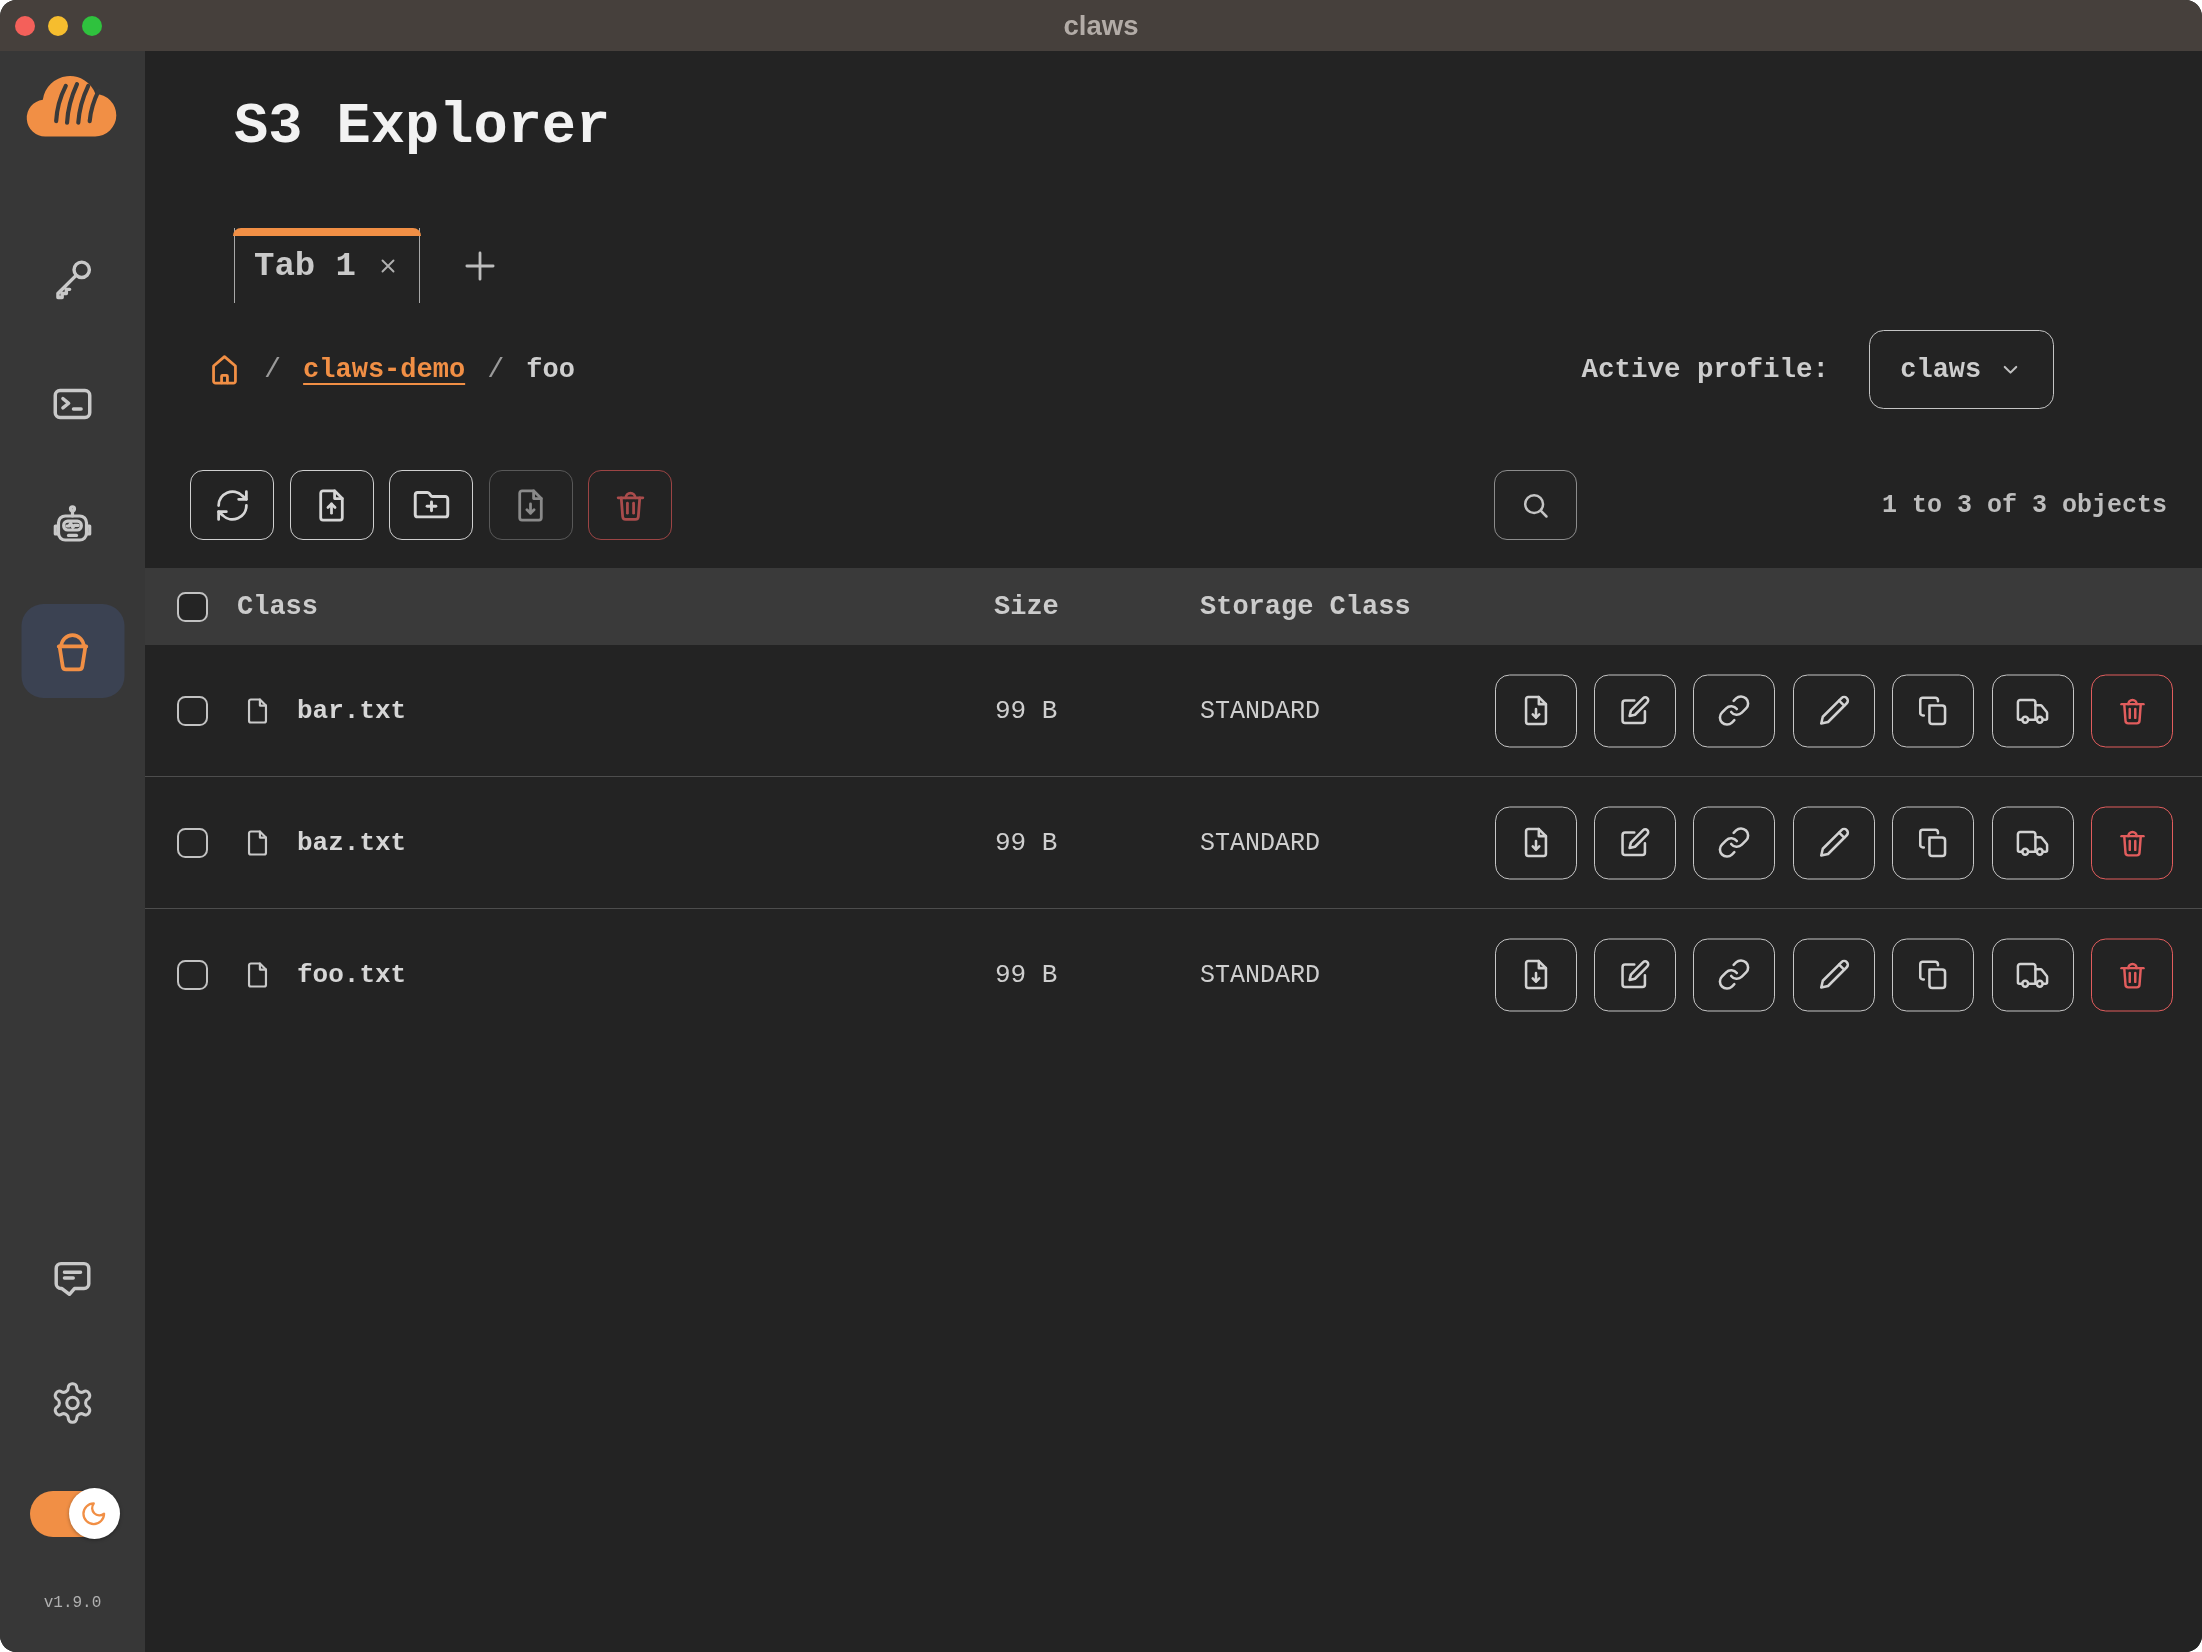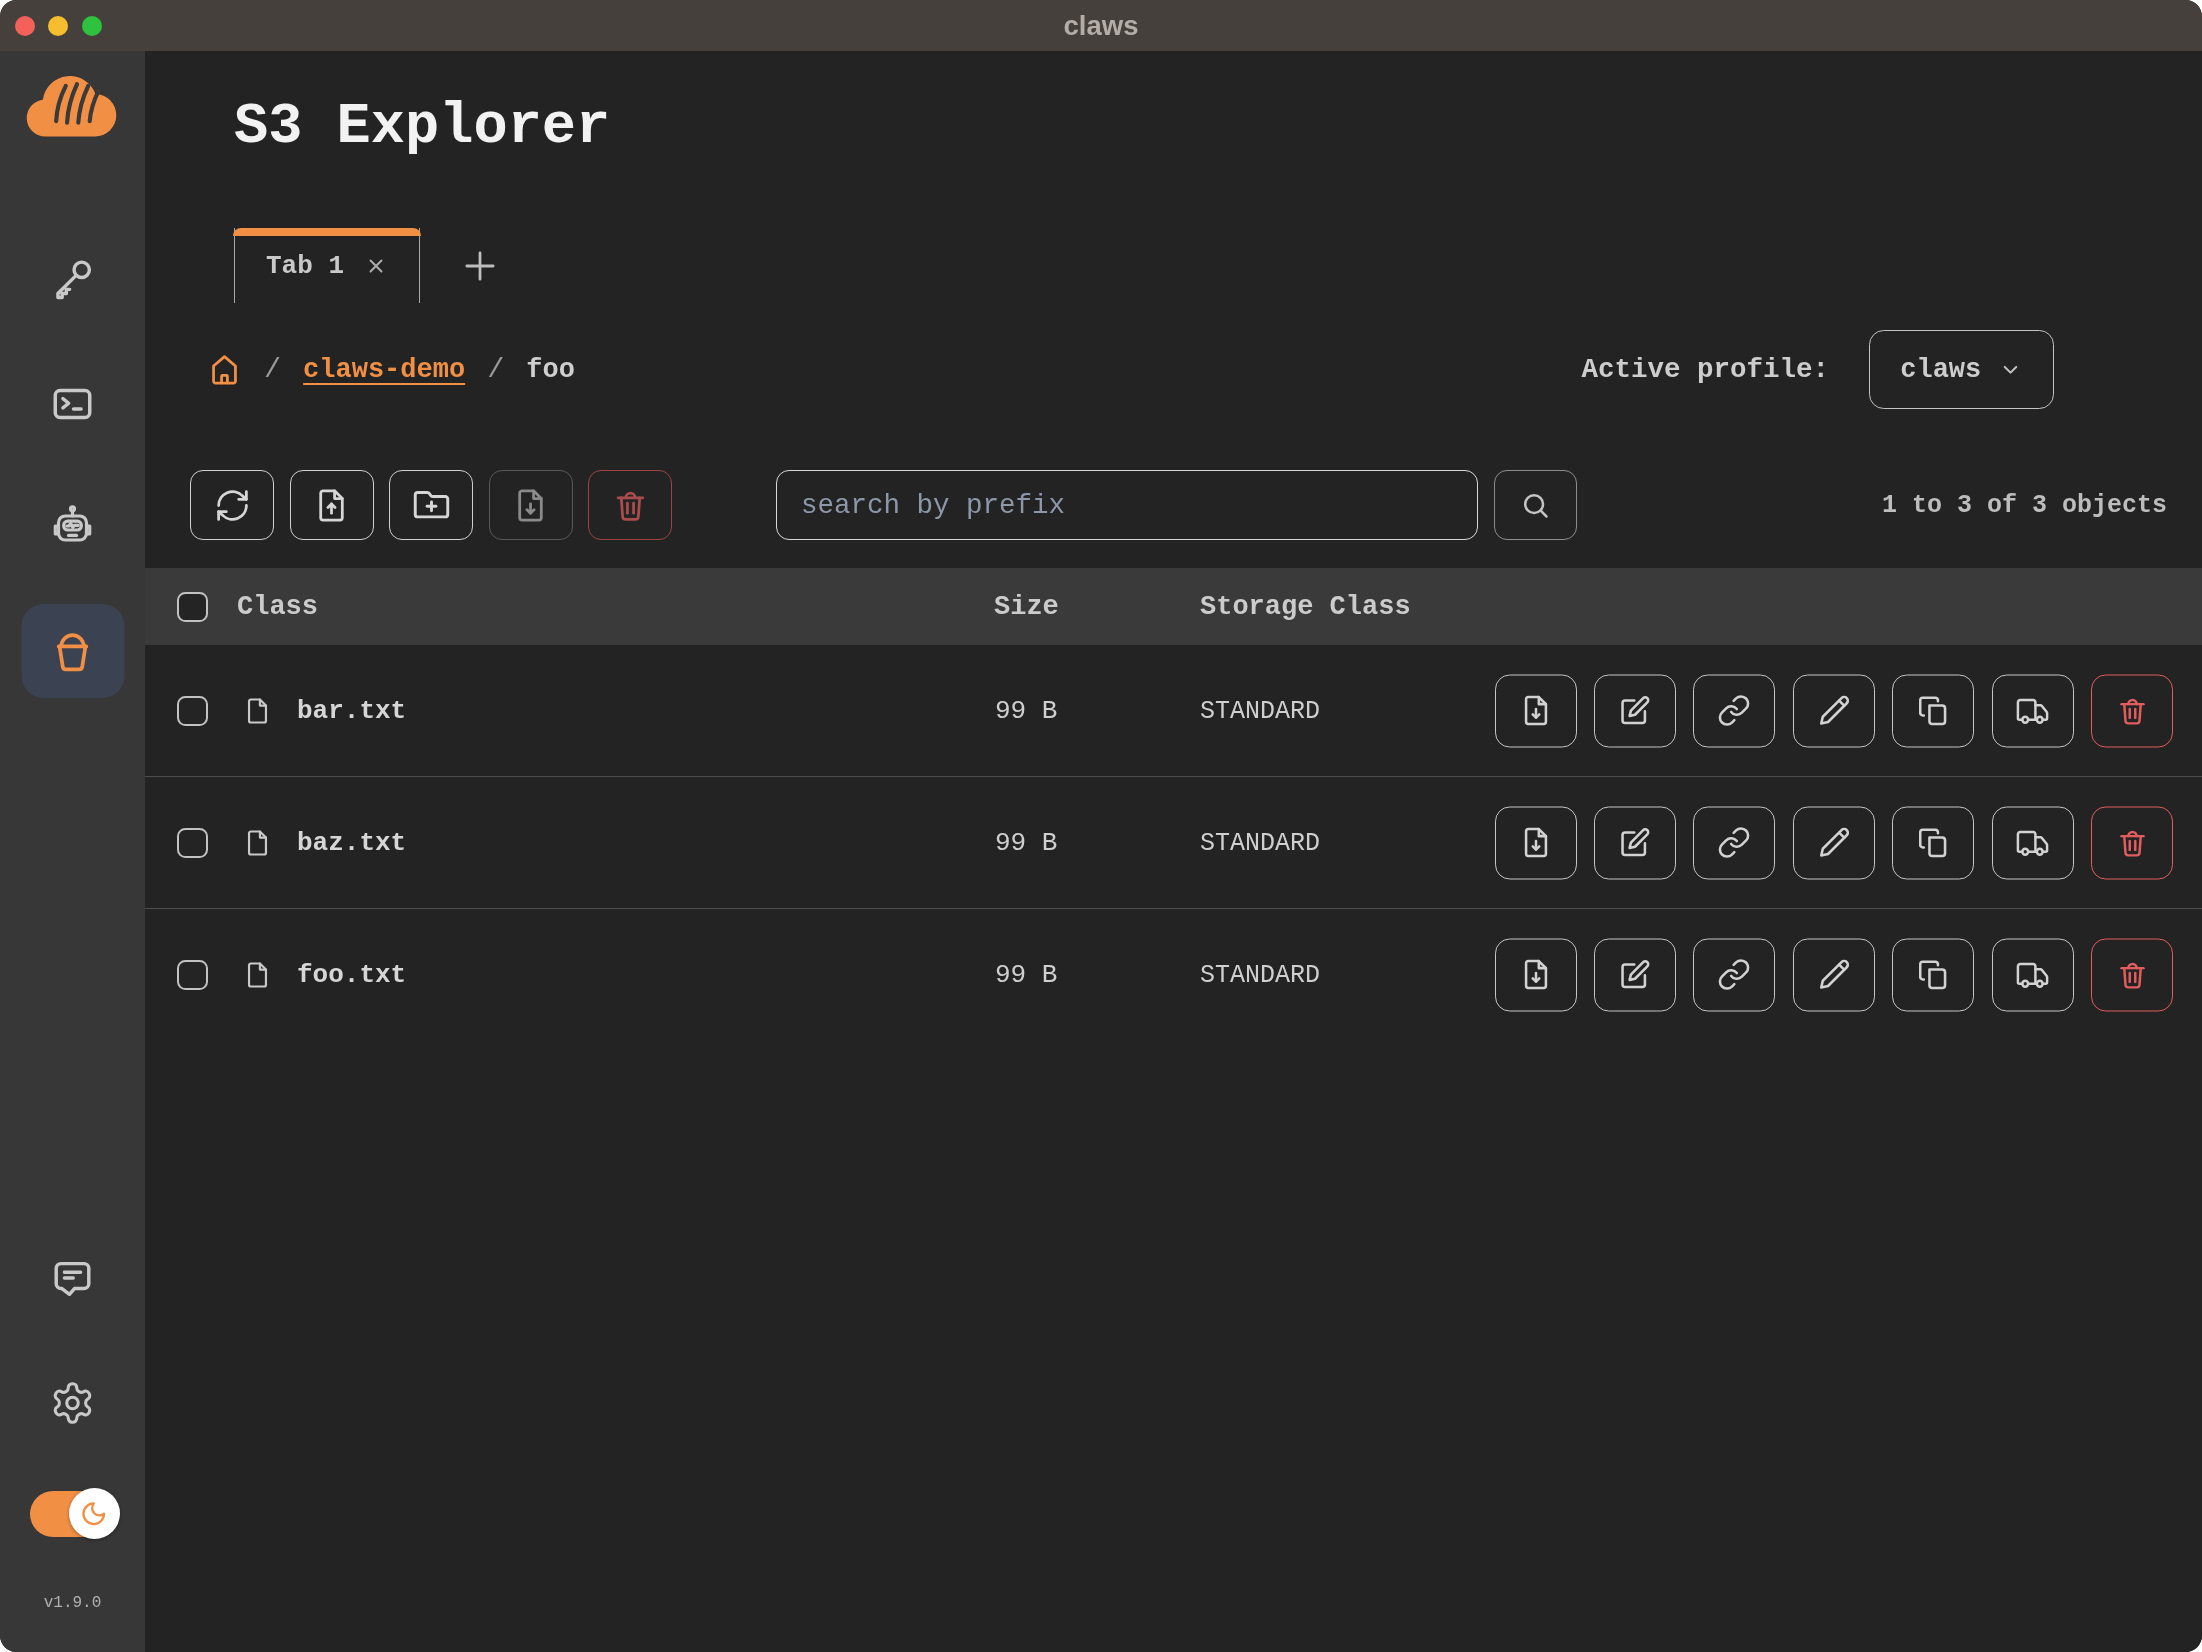--- a/index.html
+++ b/index.html
@@ -27,21 +27,21 @@
   .bucket-tile{position:absolute;left:50%;transform:translateX(-50%);top:553px;width:103px;height:94px;border-radius:22px;
     background:#3b4252;display:flex;align-items:center;justify-content:center;color:#f18f45;cursor:pointer;}
   .toggle{position:absolute;left:30px;top:1440px;width:84px;height:46px;border-radius:23px;background:#f18f45;cursor:pointer;}
   .knob{position:absolute;right:-5.5px;top:-2.8px;width:51px;height:51px;border-radius:50%;background:#ffffff;display:flex;align-items:center;justify-content:center;color:#f18f45;box-shadow:0 0.9px 3.7px rgba(0,0,0,.35);}
   .version{position:absolute;left:0;right:0;top:1543px;text-align:center;font-size:16px;color:#b0b0b0;}
 
   
   .page-title{position:absolute;left:89px;top:44px;font-size:57px;font-weight:700;color:#f2f2f2;white-space:nowrap;}
   .tabbar{position:absolute;left:89px;top:177px;height:75px;display:flex;align-items:stretch;}
   .tab{position:relative;width:184px;display:flex;align-items:center;justify-content:center;gap:20px;
-    border-left:1.8px solid #a8a8a8;border-right:1.8px solid #a8a8a8;color:#c9c9c9;font-size:26px;font-weight:700;cursor:pointer;}
+    border-left:1.8px solid #a8a8a8;border-right:1.8px solid #a8a8a8;color:#c9c9c9;font-size:34px;font-weight:700;cursor:pointer;}
   .tab::before{content:"";position:absolute;left:-1.8px;right:-1.8px;top:0;height:8.3px;background:#f18f45;border-radius:9.2px 9.2px 0 0;}
   .tab-close{color:#b0b0b0;display:flex;cursor:pointer;}
   .tab-add{margin-left:31px;width:57px;display:flex;align-items:center;justify-content:center;color:#bdbdbd;cursor:pointer;}
 
   
   .crumbs{position:absolute;left:62px;top:279px;height:79px;display:flex;align-items:center;gap:22px;font-size:27px;}
   .crumb-home{color:#f18f45;display:flex;cursor:pointer;}
   .crumb-sep{color:#9a9a9a;font-size:28.5px;}
   .crumb-link{color:#f18f45;font-weight:700;text-decoration:underline;text-underline-offset:6.4px;text-decoration-thickness:1.8px;cursor:pointer;}
   .crumb-cur{color:#cfcfcf;font-weight:700;}
@@ -332,23 +332,20 @@
               <use href="#i-file-down"></use>
             </svg>
         </div>
         <div class="tbtn danger-disabled">
           <svg width="37" height="37" viewBox="0 0 40 40">
               <use href="#i-trash"></use>
             </svg>
         </div>
       </div>
 
-      <div class="searchbox">
-        <input type="text" placeholder="search by prefix" style="">
-      </div>
       <div class="search-btn">
         <svg width="33" height="33" viewBox="0 0 36 36">
             <use href="#i-search"></use>
           </svg>
       </div>
       <div class="count">1 to 3 of 3 objects</div>
 
       <div class="thead">
         <span class="cb"></span>
         <span class="hcell h-name">Class</span>

